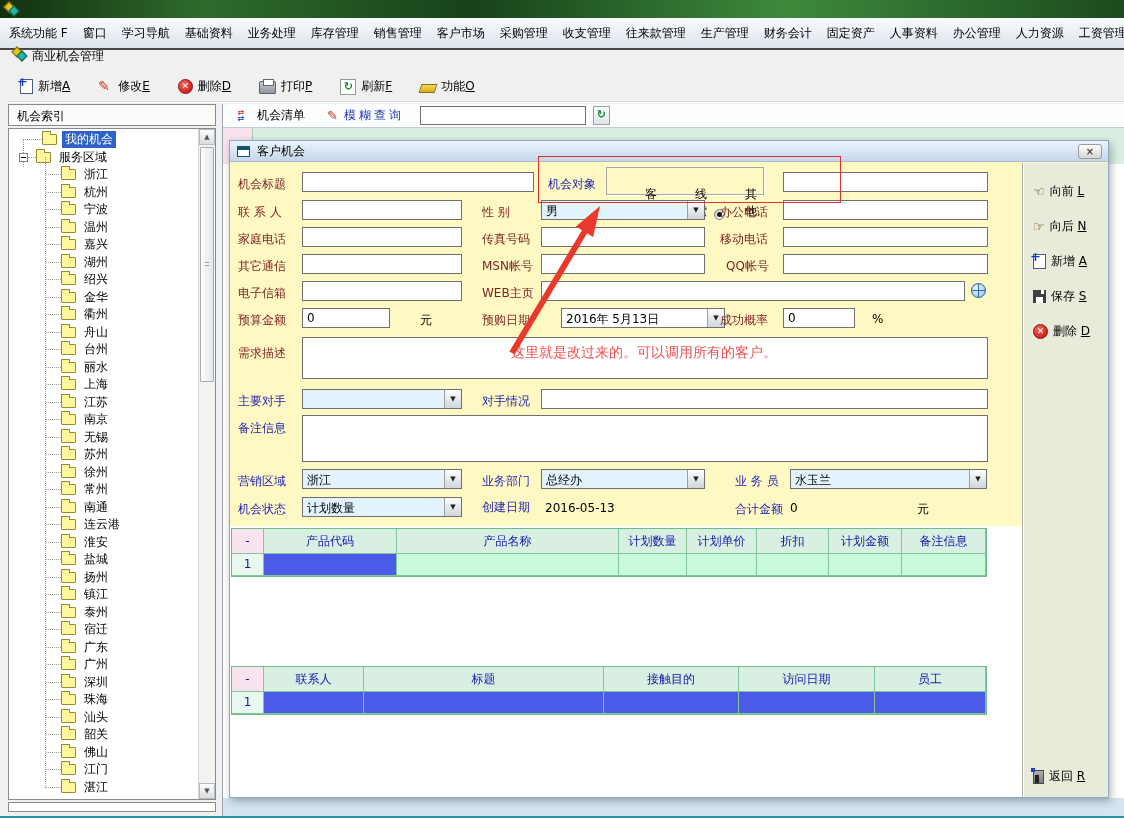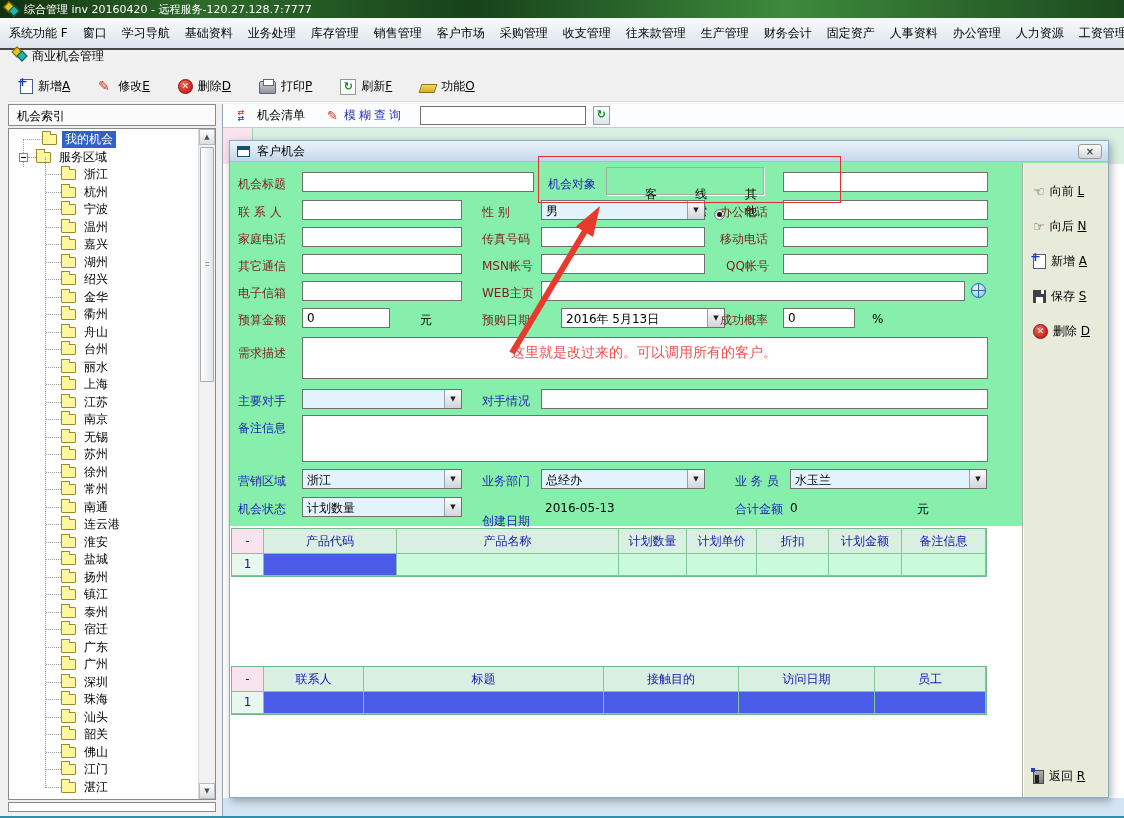--- a/index.html
+++ b/index.html
@@ -82,21 +82,21 @@
   .fuzzy { color:#2233BB; letter-spacing:3px; margin-right:16px; }
   .search-input { width:166px; height:19px; border:1px solid #707070; background:#fff; font:inherit; padding:0 3px; }
   .refresh-btn { width:17px; height:19px; margin-left:7px; background:linear-gradient(#fdfdfd,#e0e4e8);
              border:1px solid #9aa0a8; color:#0c8a2c; font-weight:bold; font-size:11px; line-height:16px; text-align:center; }
   .under-list { position:absolute; left:0; top:24px; right:0; height:36px; display:flex; }
   .under-list .pink { width:30px; background:#F9E3EE; border-right:1px solid #9fd0b2; }
   .under-list .mint { flex:1; background:#D8EFE1; }
   .bottom-band { position:absolute; left:0; right:0; bottom:0; height:18px; background:#D3E4F2; }
 
   
-  .dialog { position:absolute; left:6px; top:36px; width:880px; height:658px; background:#86efac;
+  .dialog { position:absolute; left:6px; top:36px; width:880px; height:658px; background:#fef9c3;
             border:1px solid #8CA8C4; box-shadow:2px 3px 8px rgba(0,0,0,.3); }
   .dlg-title { position:absolute; left:0; top:0; right:0; height:21px;
             background:linear-gradient(#EAF3FC,#C5D7EA); border-bottom:1px solid #A8BCD0;
             display:flex; align-items:center; padding-left:7px; }
   .ic-win { width:13px; height:11px; border:1px solid #17526b; background:#fff; margin-right:7px; position:relative; }
   .ic-win::before { content:""; position:absolute; left:0; right:0; top:0; height:3px; background:#17526b; }
   .close-btn { position:absolute; right:6px; top:3px; width:24px; height:15px; border:1px solid #9a9a9a; border-radius:3px;
             background:linear-gradient(#fefefe,#d6d6d6); color:#444; font-size:10px; font-weight:bold;
             text-align:center; line-height:13px; }
   .dlg-body { position:absolute; left:0; top:22px; right:0; bottom:0; }
@@ -159,21 +159,20 @@
   .anno-text { position:absolute; left:511px; top:344px; color:#F05050; font-size:14px; z-index:30; white-space:nowrap; }
   .anno-arrow { position:absolute; left:490px; top:196px; z-index:31; }
 </style>
 </head>
 <body>
 
 <div id="screen">
 
   <div class="titlebar">
     <span class="diamonds"></span>
-    <span>综合管理 inv 20160420 - 远程服务-120.27.128.7:7777</span>
   </div>
 
   <div class="menubar">
 
   <span class="menu-item">系统功能 F</span>
       <span class="menu-item">窗口</span>
       <span class="menu-item">学习导航</span>
       <span class="menu-item">基础资料</span>
       <span class="menu-item">业务处理</span>
       <span class="menu-item">库存管理</span>
@@ -582,21 +581,21 @@
           <div class="combo blue" style="left:560px;top:306px;width:197px;">
             <span class="cv">水玉兰</span>
               <span class="cbtn">▼</span>
           </div>
 
           <span class="flabel bluelbl" style="left:8px;top:338px;">机会状态</span>
           <div class="combo blue" style="left:72px;top:334px;width:160px;">
             <span class="cv">计划数量</span>
               <span class="cbtn">▼</span>
           </div>
-          <span class="flabel bluelbl" style="left:252px;top:350px;">创建日期</span>
+          <span class="flabel bluelbl" style="left:252px;top:336px;">创建日期</span>
           <span class="flabel" style="left:315px;top:338px;">2016-05-13</span>
           <span class="flabel bluelbl" style="left:505px;top:338px;">合计金额</span>
           <span class="flabel" style="left:560px;top:338px;">0</span>
           <span class="flabel" style="left:687px;top:338px;">元</span>
 
           <div class="grid g-products">
             <div class="gh pink">-</div>
             <div class="gh">产品代码</div>
             <div class="gh">产品名称</div>
             <div class="gh">计划数量</div>

